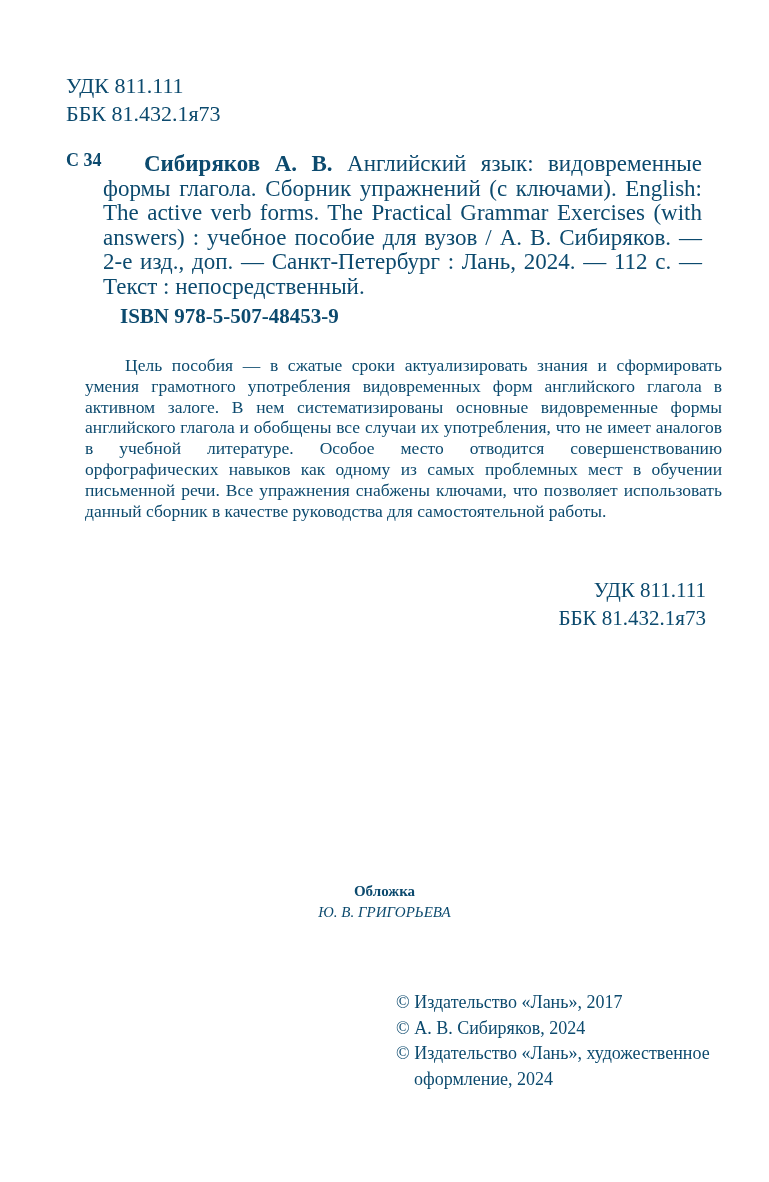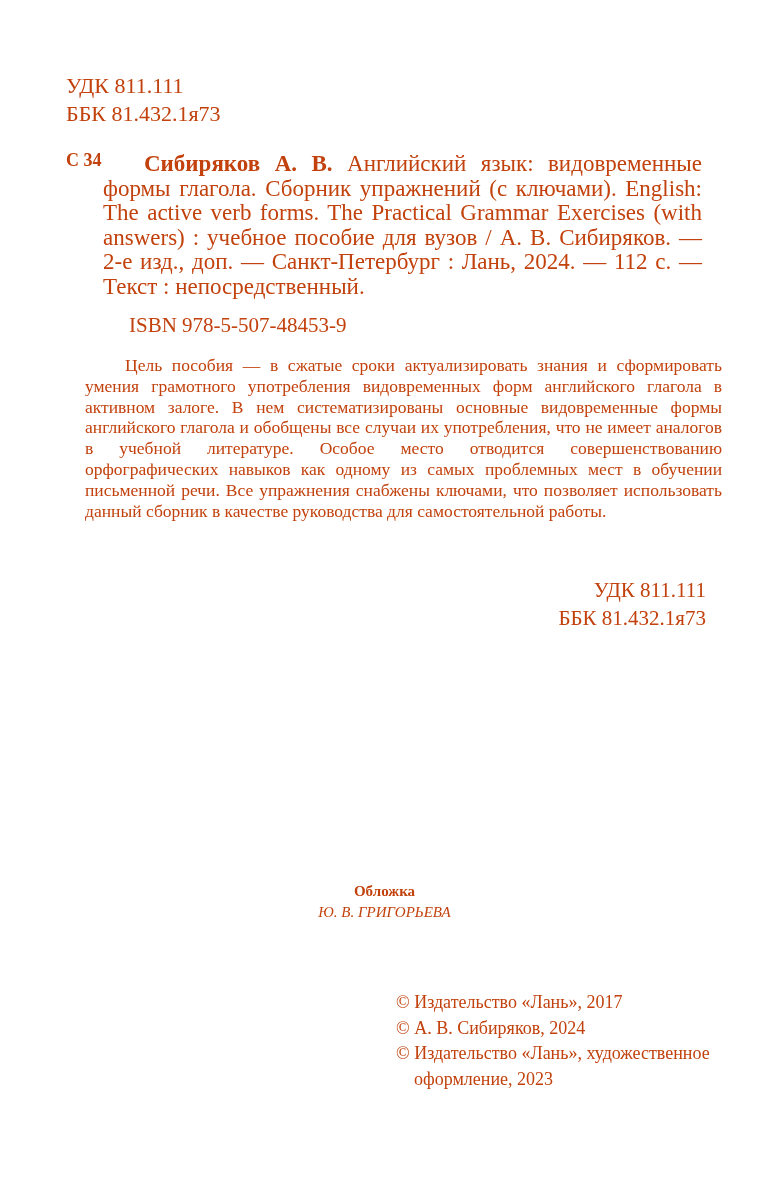--- a/index.html
+++ b/index.html
@@ -5,21 +5,21 @@
   html, body {
     margin: 0;
     padding: 0;
     background: #ffffff;
   }
   .page {
     position: relative;
     width: 769px;
     height: 1182px;
     background: #ffffff;
-    color: #c2410c;
+    color: #0c4a6e;
     font-family: "Liberation Serif", serif;
     overflow: hidden;
   }
   
   .udc-top {
     position: absolute;
     left: 66px;
     top: 72px;
     font-size: 22px;
     line-height: 28px;
@@ -49,22 +49,22 @@
     text-align-last: left;
     text-indent: 41px;
   }
   .entry-text .author {
     font-weight: bold;
   }
   .isbn {
     position: absolute;
     left: 117px;
     top: 301px;
-    margin: 12px;
-    font-weight: normal;
+    margin: 3px;
+    font-weight: bold;
     font-size: 21px;
     white-space: nowrap;
   }
   
   .annot {
     position: absolute;
     left: 69px;
     width: 637px;
     margin: 16px;
     font-size: 17.5px;
@@ -136,16 +136,16 @@
   </div>
 
   <div class="cover-credit">
     <div class="cover-label">Обложка</div>
     <div class="cover-name">Ю. В. ГРИГОРЬЕВА</div>
   </div>
 
   <div class="copyright">
     <div class="c-line">© Издательство «Лань», 2017</div>
     <div class="c-line">© А. В. Сибиряков, 2024</div>
-    <div class="c-line">© Издательство «Лань», художественное оформление, 2023</div>
+    <div class="c-line">© Издательство «Лань», художественное оформление, 2024</div>
   </div>
 
 </div>
 
 </body></html>

